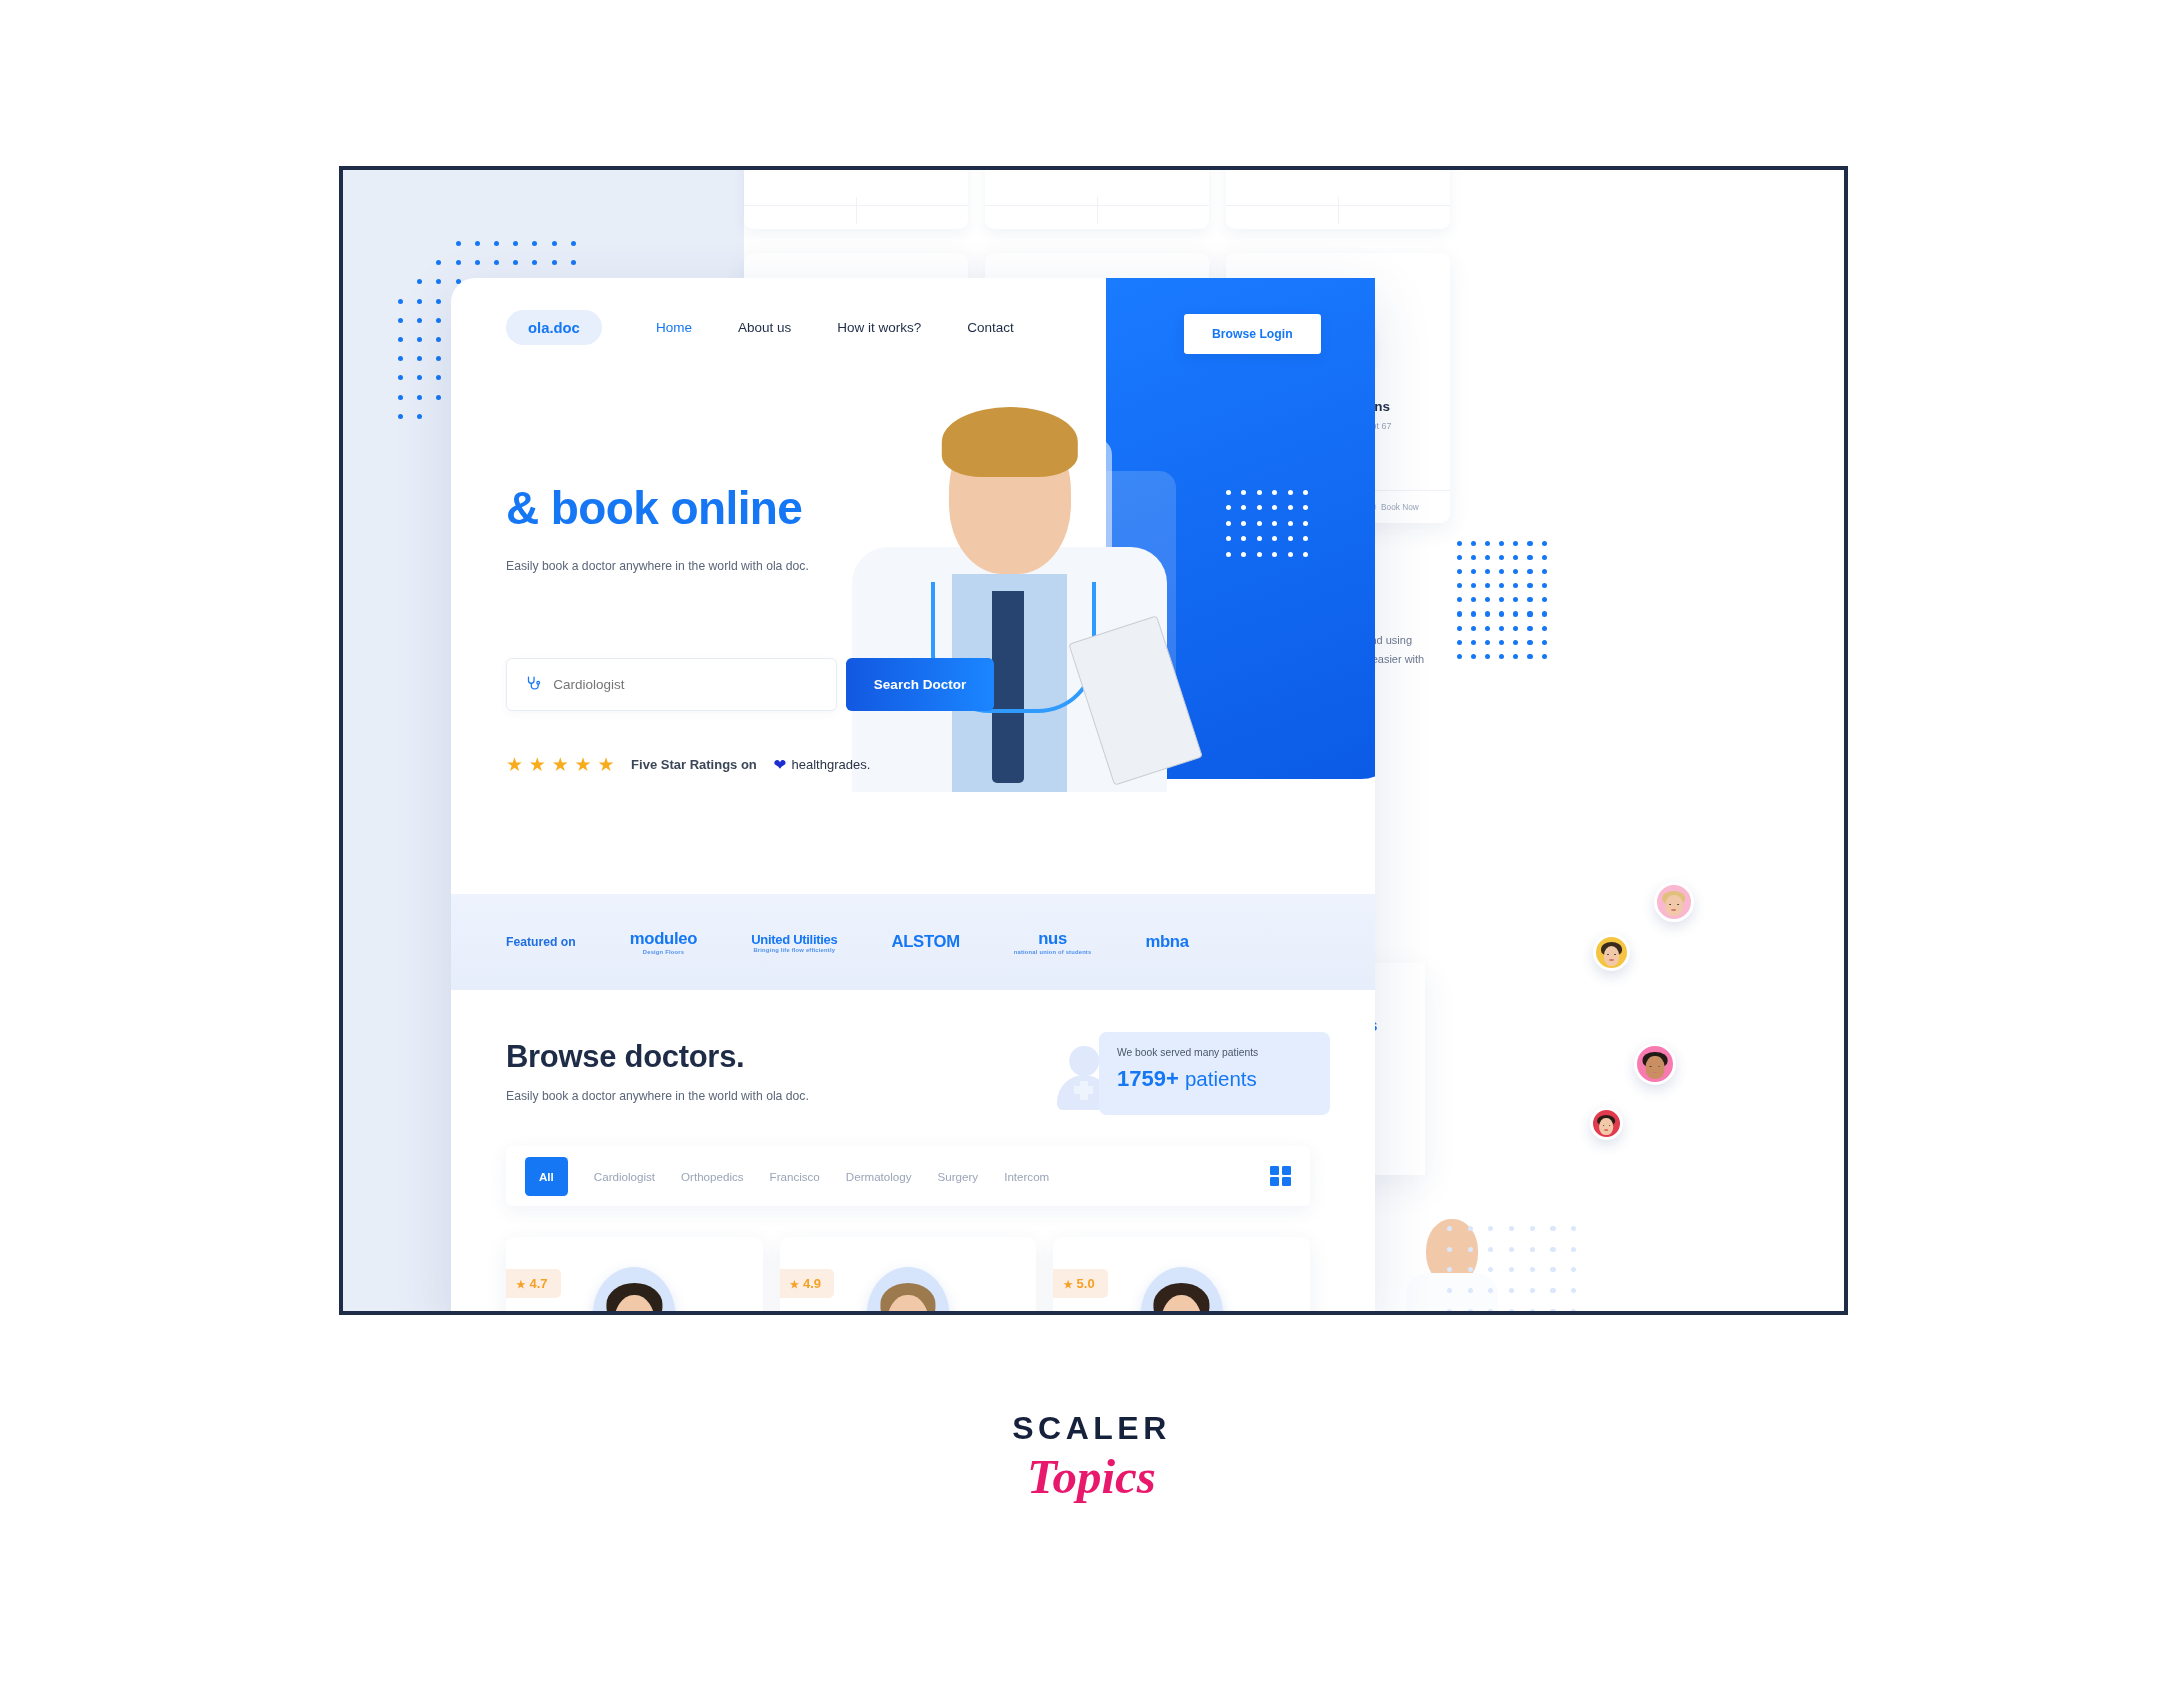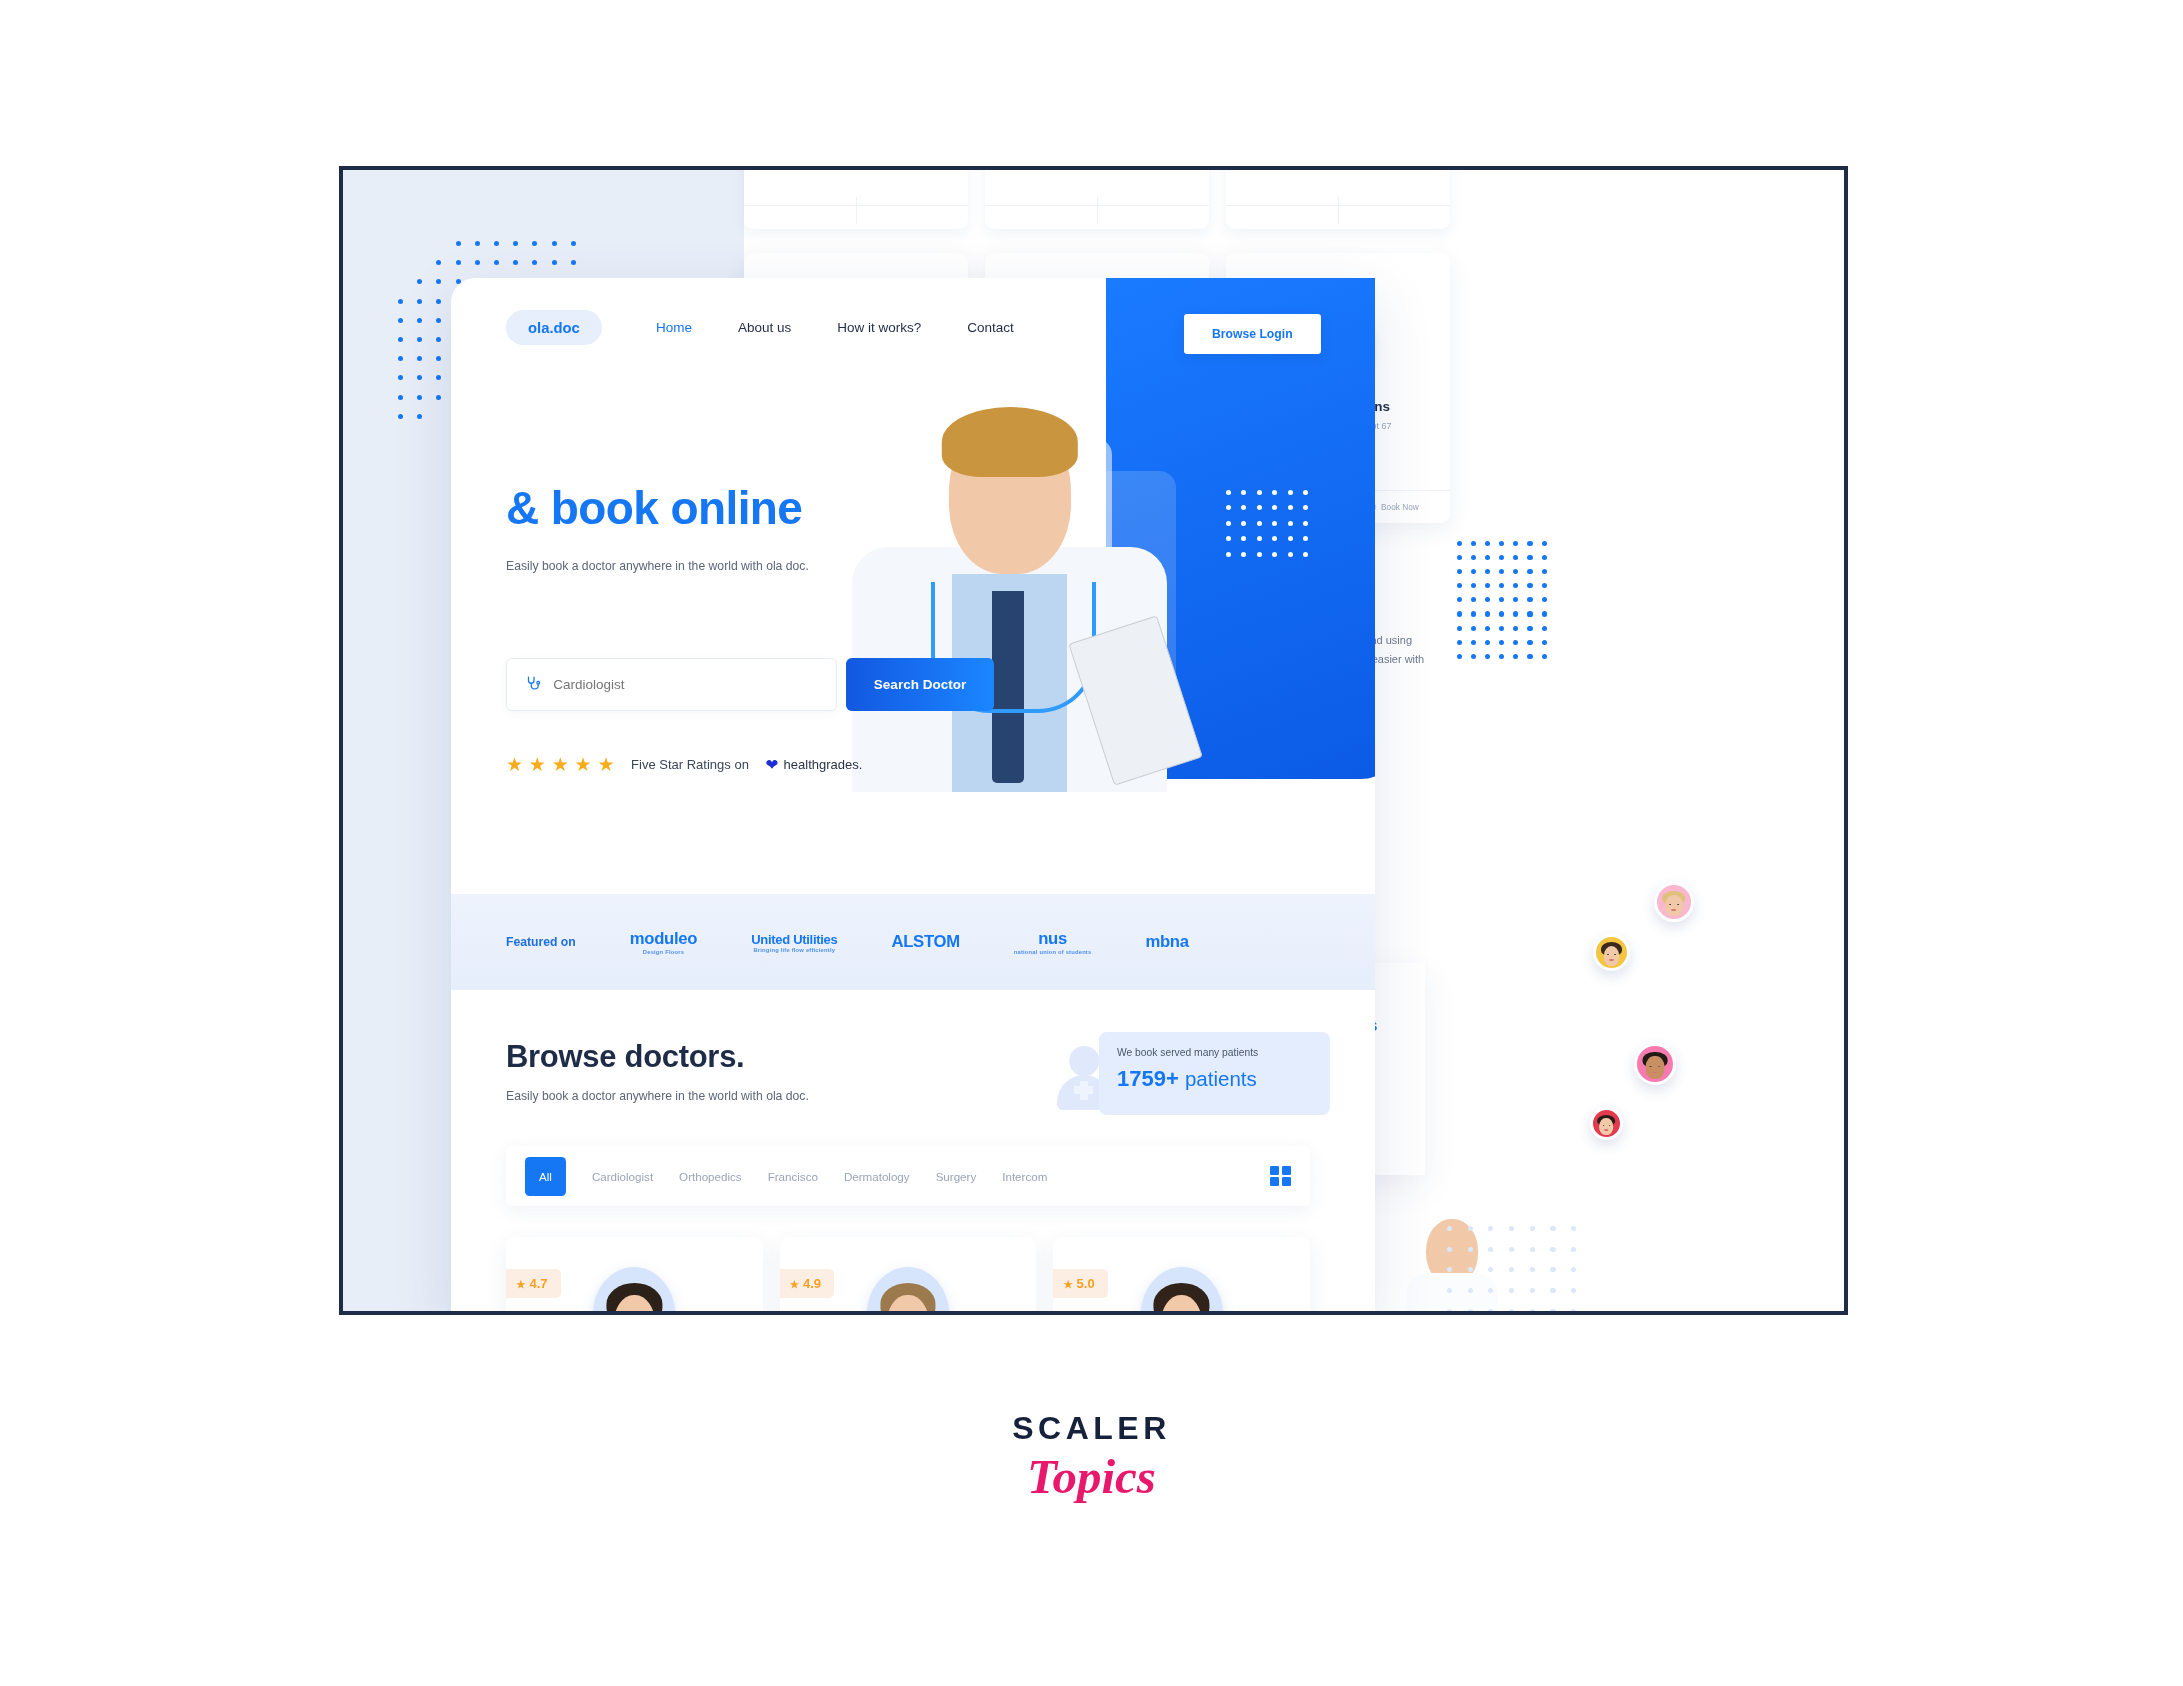--- a/index.html
+++ b/index.html
@@ -158,21 +158,21 @@
     display:flex; align-items:center; padding:0 18px; gap:11.6px; box-shadow:0 2.6px 9px rgba(40,70,130,.04);
   }
   .searchbox input { border:none; outline:none; font-size:13.5px; color:#9aa5b8; font-family:inherit; width:100%; background:transparent; }
   .searchbtn {
     width:148px; background:linear-gradient(90deg,#1258e0,#1b86ff); color:#fff;
     font-size:13.5px; font-weight:700; border:none; border-radius:5.8px; cursor:pointer;
   }
 
   .ratingrow { position:absolute; left:55px; top:475px; display:flex; align-items:center; gap:16.7px; }
   .stars { display:flex; gap:5.8px; font-size:19px; color:#f9ac1b; }
-  .ratingrow .rt { font-size:13px; color:#3b4658; font-weight:400; }
+  .ratingrow .rt { font-size:13px; color:#3b4658; font-weight:700; }
   .hg { display:flex; align-items:center; gap:5.1px; font-size:13px; color:#2a3446; }
   .hgmark { color:#1c2dd1; font-size:15.4px; }
 
   .featured {
     position:absolute; left:0; top:616px; width:924px; height:96px;
     background:linear-gradient(180deg,#eef3fd,#e6eefb); display:flex; align-items:center; padding:0 55px; gap:54px;
   }
   .featured .fl { font-size:12.2px; color:#1f6fe0; font-weight:600; white-space:nowrap; }
   .flogo { font-size:16.7px; font-weight:800; color:#1677f5; letter-spacing:-0.3px; white-space:nowrap; text-align:center; }
   .flogo small { display:block; font-size:5.8px; font-weight:600; letter-spacing:0.2px; color:#4e90ef; }
@@ -194,21 +194,21 @@
   .patienticon .pc, .patienticon .pc2 { position:absolute; background:#eef4fe; }
   .patienticon .pc { left:27px; bottom:10.3px; width:7.7px; height:19px; }
   .patienticon .pc2{ left:21px; bottom:16px; width:19px; height:7.7px; }
 
   .filterbar {
     position:absolute; left:55px; top:868px; width:804px; height:60px; background:#fff;
     border-radius:6.4px; box-shadow:0 5.1px 19px rgba(40,70,130,.07);
     display:flex; align-items:center; padding:0 19px; gap:26px;
   }
   .chip { font-size:11.6px; color:#9aa5b8; cursor:pointer; white-space:nowrap; }
-  .chip.active { background:#1677f5; color:#fff; font-weight:400; padding:13px 14px; border-radius:4.5px; }
+  .chip.active { background:#1677f5; color:#fff; font-weight:700; padding:13px 14px; border-radius:4.5px; }
   .gridicon { margin-left:auto; display:grid; grid-template-columns:9px 9px; grid-template-rows:9px 9px; gap:2.6px; }
   .gridicon i { background:#1677f5; border-radius:1.3px; display:block; }
 
   .doccards { position:absolute; left:55px; top:959px; width:804px; height:193px; display:flex; gap:16.7px; }
   .doccard { flex:1; background:#fff; border-radius:9px; box-shadow:0 6.4px 22px rgba(30,60,120,.08); position:relative; overflow:hidden; }
   .doccard .av { position:absolute; left:50%; top:29.5px; transform:translateX(-50%); width:83px; height:98px; border-radius:50%; overflow:hidden; background:#d6e5fb; box-shadow:0 5.1px 14px rgba(60,100,180,.16); }
 
   .pagefooterstrip { position:absolute; left:0; bottom:0; width:924px; height:5.1px; background:#1f2c47; }
 
   

